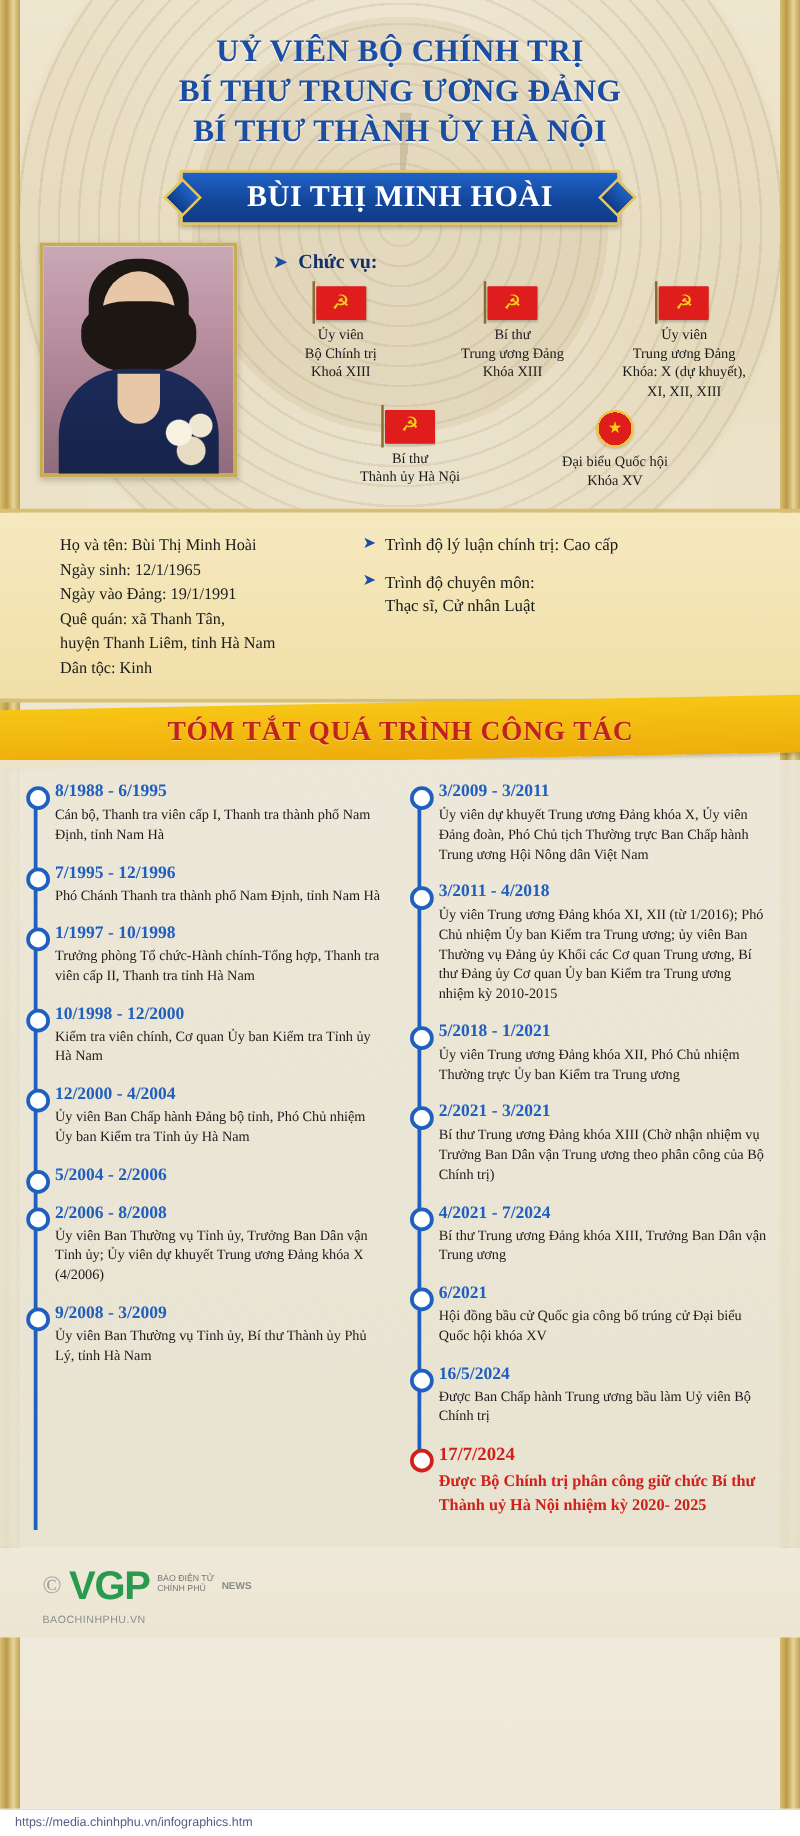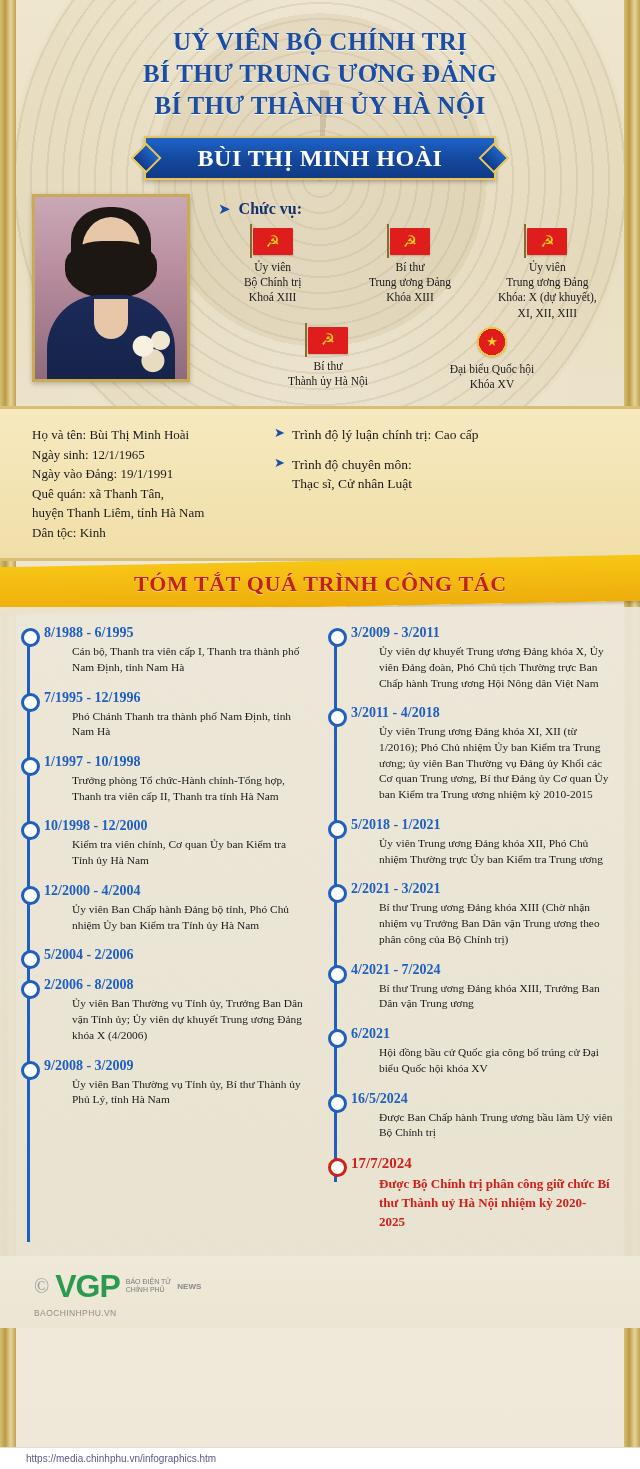--- a/index.html
+++ b/index.html
@@ -110,21 +110,21 @@
     position: relative; box-shadow: 0 1px 2px rgba(0,0,0,.2);
   }
   .emblem:after{ content:"★"; position:absolute; left:50%; top:50%; transform:translate(-50%,-52%); color:#f7d117; font-size:13px;}
   .pos-text { font-size: 11.5px; line-height: 1.32; color: #1a1a1a; }
 
   
   .bio-band {
     position: relative; margin-top: 14px; z-index: 3;
     background: linear-gradient(180deg,#f6e9c0 0%, #f1dfa8 100%);
     border-top: 3px solid #d8bf74; border-bottom: 3px solid #d8bf74;
-    padding: 16px 34px 16px 32px; display: flex; gap: 12px;
+    padding: 16px 34px 16px 48px; display: flex; gap: 12px;
   }
   .bio-left { font-size: 13px; line-height: 1.5; color: #1a1a1a; flex: 0 0 230px; }
   .bio-right { font-size: 13.5px; line-height: 1.45; color: #1a1a1a; flex: 1; }
   .bio-right .b-item { display: flex; gap: 7px; margin-bottom: 10px; }
   .bio-right .b-item .chev { color:#1b4ea3; font-size: 13px; line-height:1.3;}
 
   
   .tt-banner {
     position: relative; z-index: 3; margin: 0 0 0 0;
     height: 46px; display:flex; align-items:center; justify-content:center;
@@ -151,40 +151,40 @@
     content: ""; position: absolute; left: 9px; top: 6px; bottom: 4px; width: 3px;
     background: #1f5fc0;
   }
   .col.right:before { bottom: 64px; }
   .ev { position: relative; margin-bottom: 14px; }
   .ev:before {
     content: ""; position: absolute; left: -23px; top: 3px; width: 13px; height: 13px;
     border-radius: 50%; background: #fff; border: 3px solid #1f5fc0;
   }
   .ev .date { color: #1f5fc0; font-size: 14px; font-weight: bold; margin-bottom: 3px; }
-  .ev .desc { color: #1b1b1b; font-size: 11.4px; line-height: 1.38; padding-right: 8px; margin-left: 28px; }
+  .ev .desc { color: #1b1b1b; font-size: 11.4px; line-height: 1.38; padding-right: 8px; }
   .ev.final:before { border-color: #d0201a; }
   .ev.final .date { color: #d0201a; font-size: 15px; }
   .ev.final .desc { color: #d0201a; font-size: 13px; font-weight: bold; line-height: 1.45; }
 
   
   .footer {
     position: relative; z-index: 3; padding: 12px 0 10px 34px;
     background: linear-gradient(180deg,#efe9da,#ece5d2);
   }
   .vgp { display: flex; align-items: center; gap: 6px; }
   .copy { color:#9a9a9a; font-size: 20px; }
   .vgp-logo { color: #2a9b4e; font-size: 32px; font-weight: bold; letter-spacing: -1px; font-family:"Liberation Sans", sans-serif;}
   .vgp-sub { color:#7a7a7a; font-size: 7px; line-height:1.1; font-family:"Liberation Sans", sans-serif;}
   .vgp-news { color:#8a8a8a; font-size: 8px; font-weight:bold; font-family:"Liberation Sans", sans-serif;}
   .vgp-site { color:#8d8d8d; font-size: 8.5px; margin-top: 3px; letter-spacing:.4px; font-family:Liberation Sans, sans-serif;}
   .url-bar {
     position: absolute; left: 0; right: 0; bottom: 0; height: 22px;
     background: #ffffff; border-top: 1px solid #ddd;
-    display: flex; align-items: center; padding-left: 26px; z-index: 5;
+    display: flex; align-items: center; padding-left: 12px; z-index: 5;
   }
   .url-bar span { color:#5a5a8a; font-size: 10px; font-family:"Liberation Sans", sans-serif;}
 </style>
 </head>
 <body>
 
 <div class="page">
   <div class="drum"></div>
   <div class="side-left"></div>
   <div class="side-right"></div>

